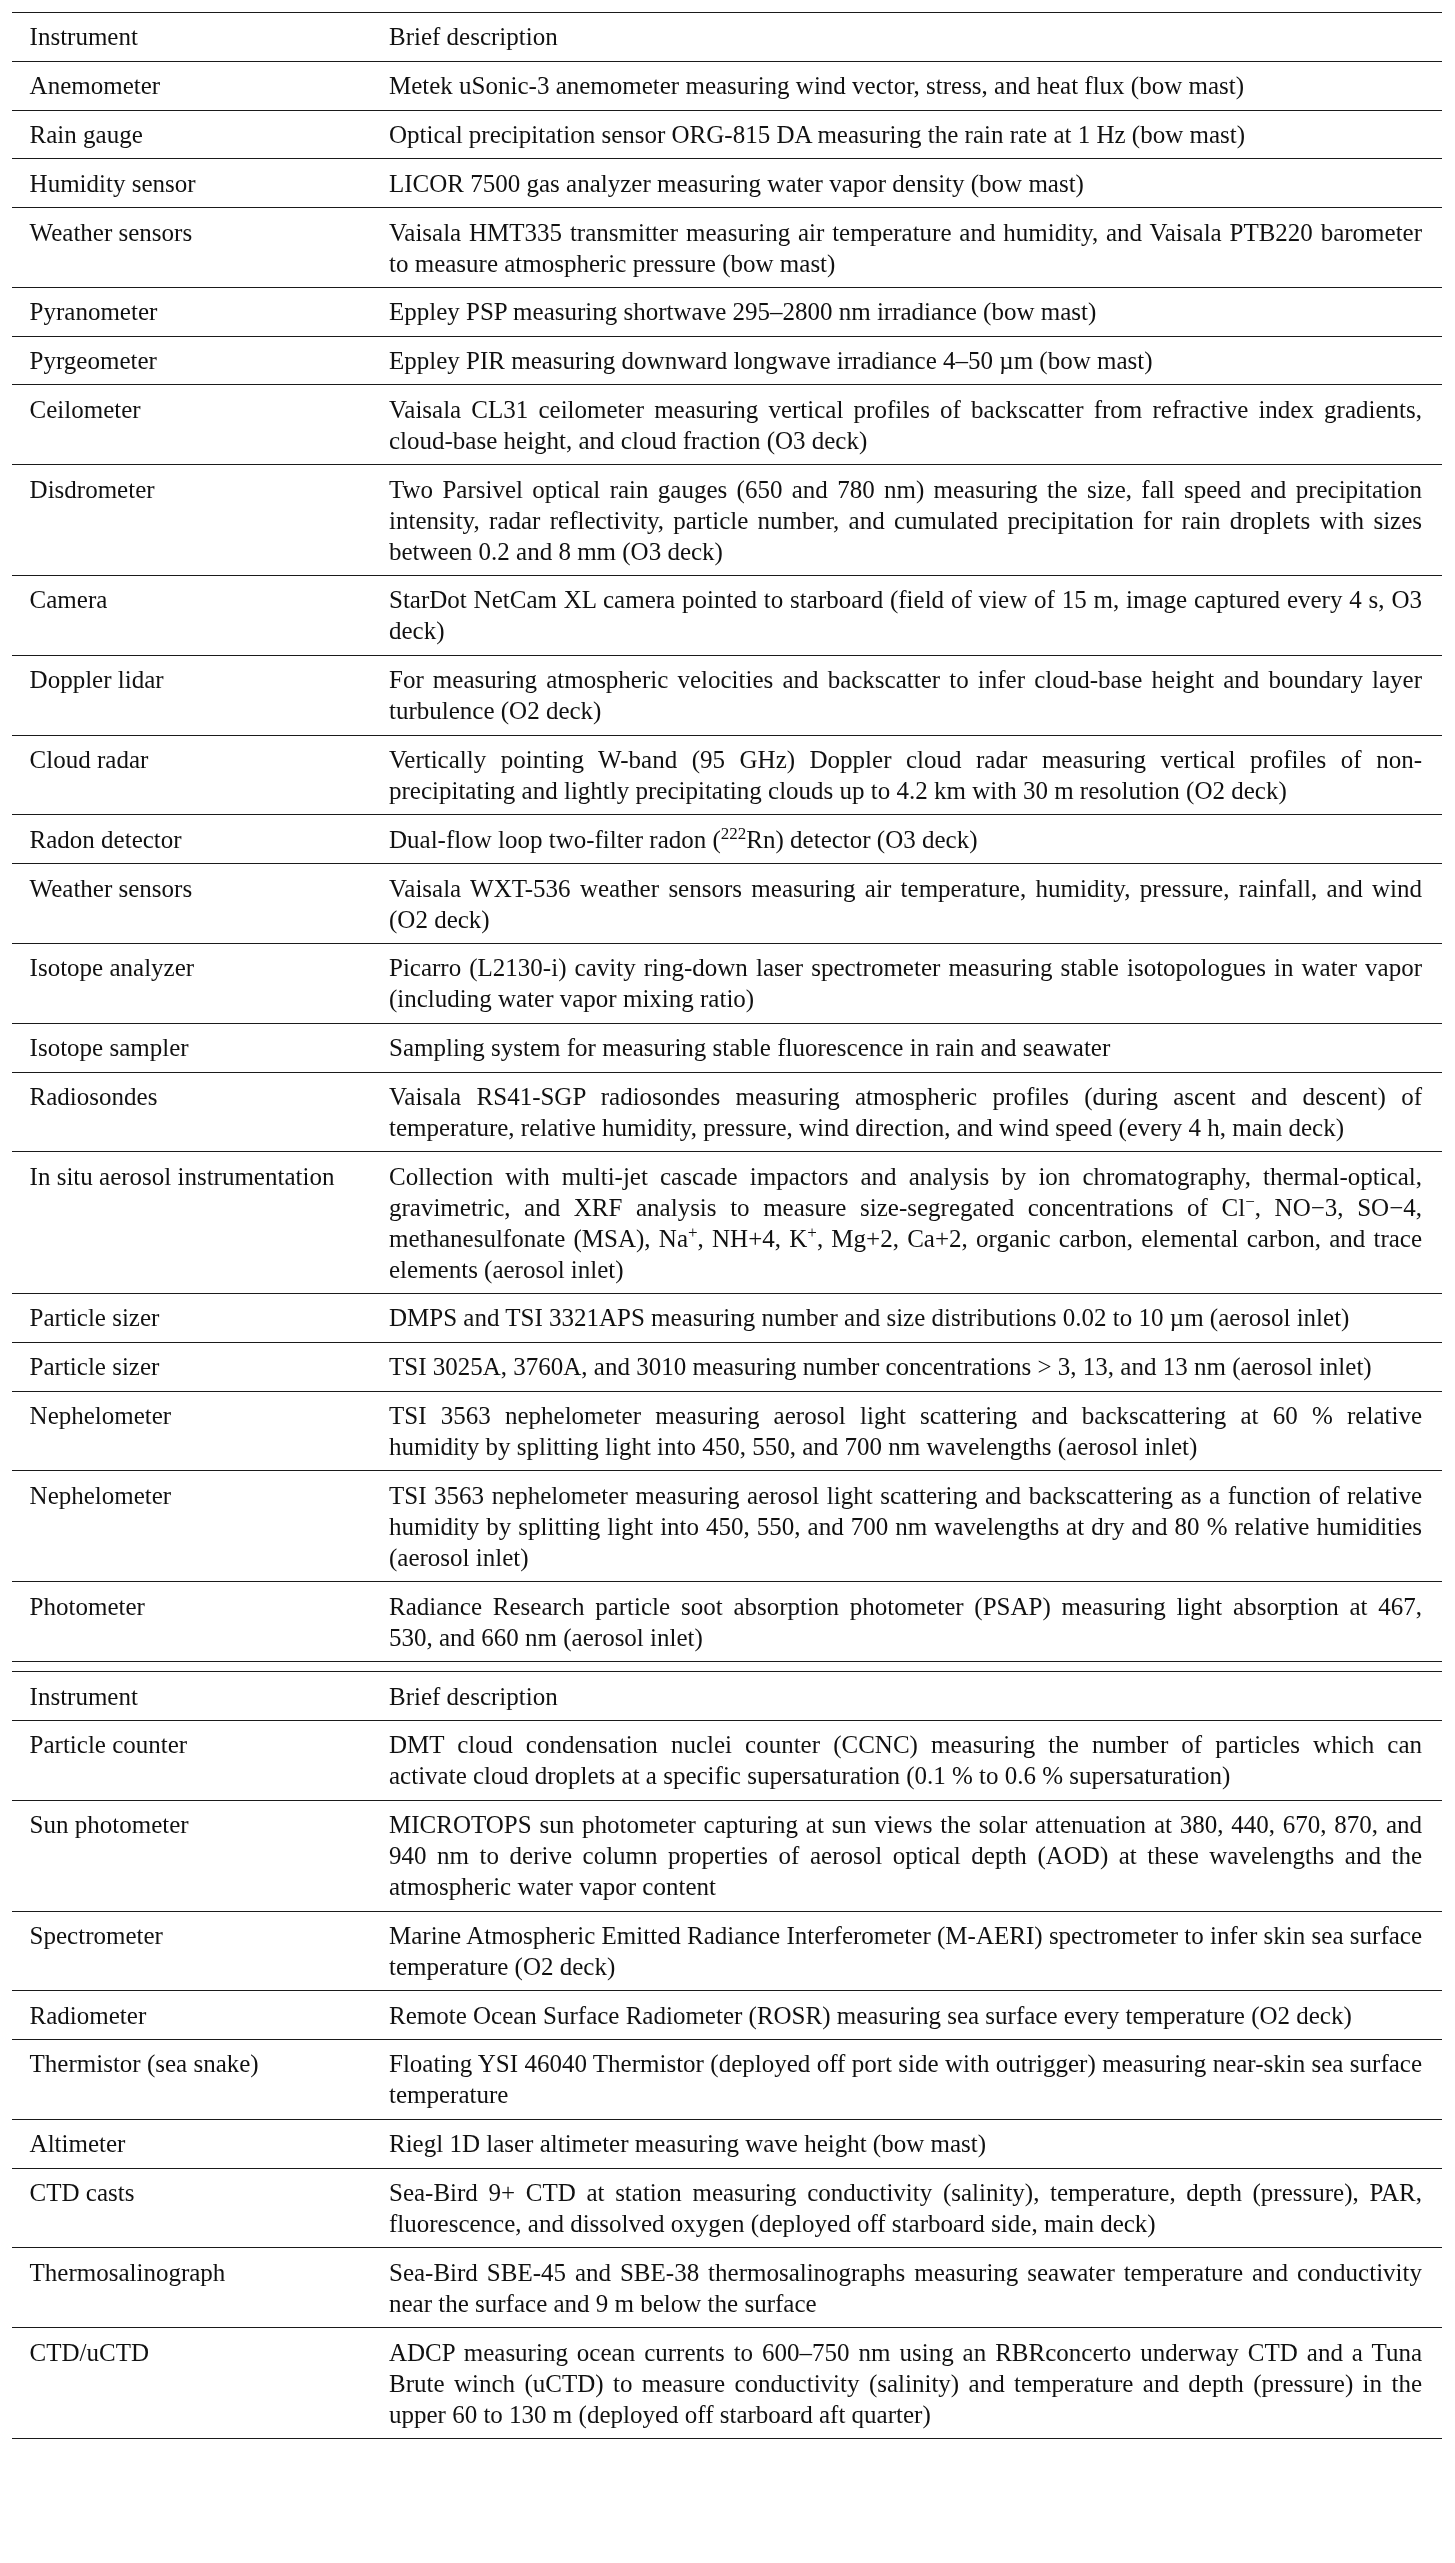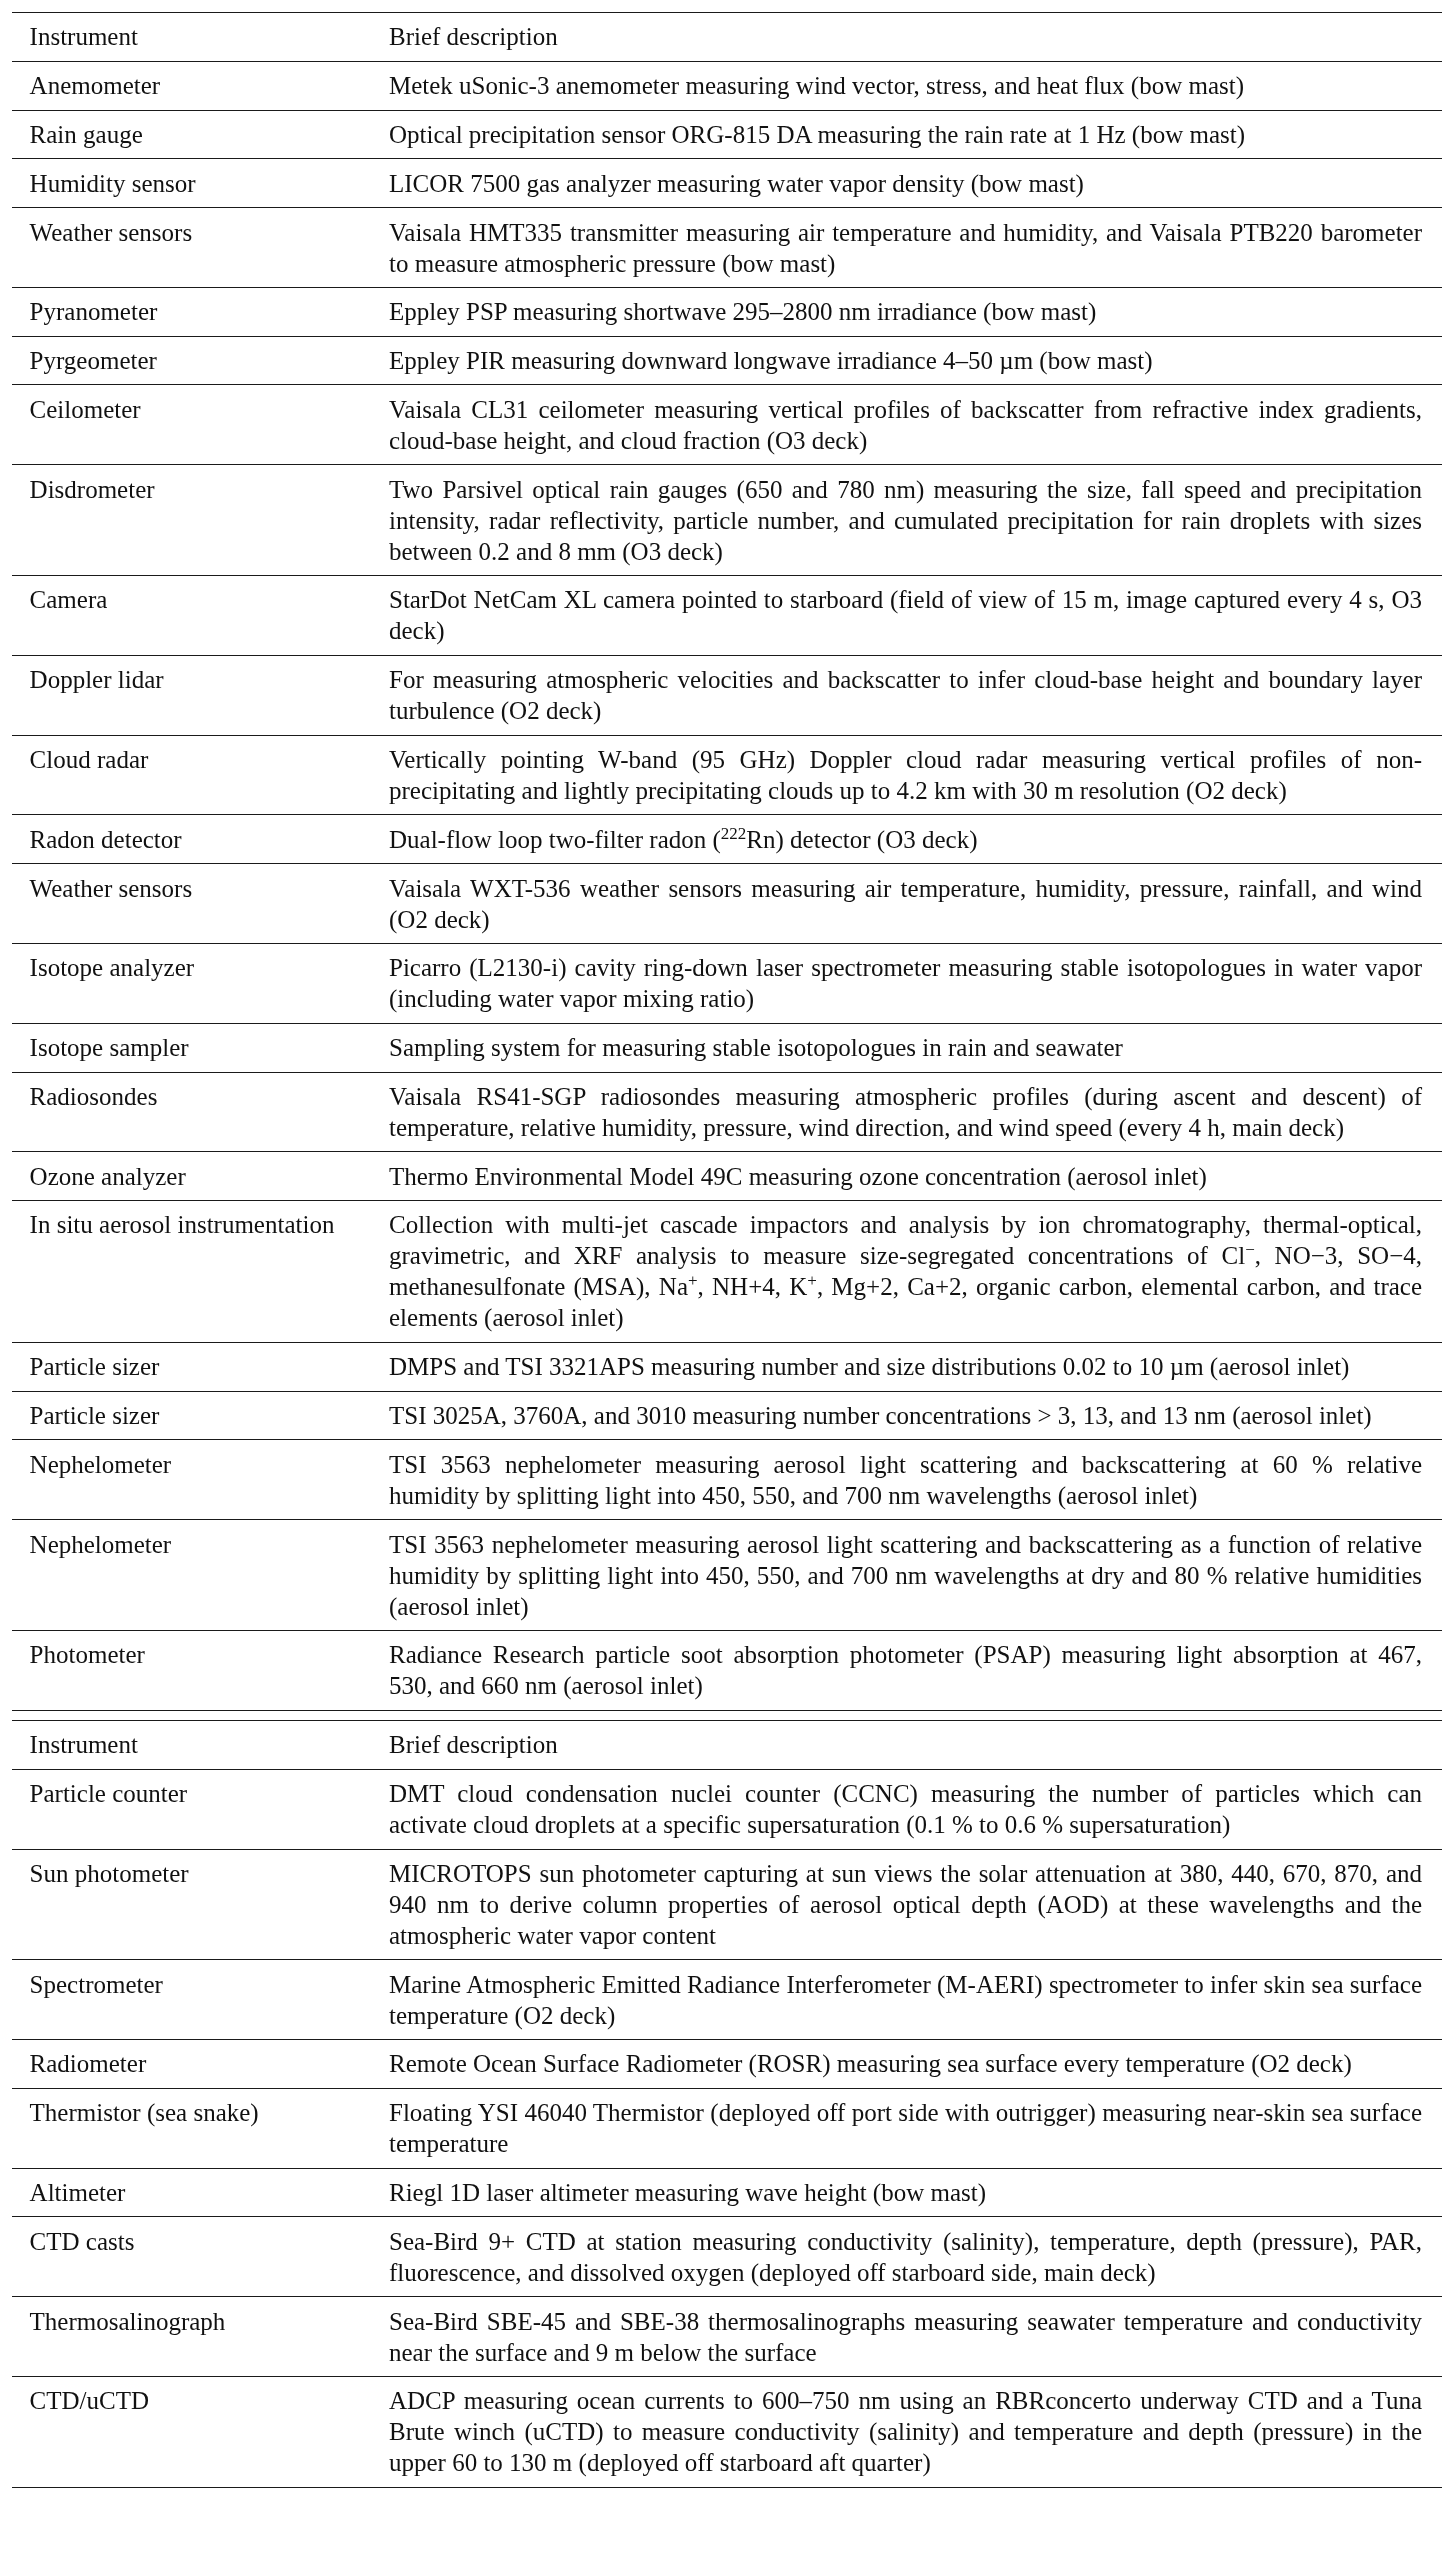--- a/index.html
+++ b/index.html
@@ -120,29 +120,25 @@
         <tr>
           <td>Weather sensors</td>
           <td class="desc"><span>Vaisala WXT-536 weather sensors measuring air temperature, humidity, pressure, rainfall, and wind (O2 deck)</span></td>
         </tr>
         <tr>
           <td>Isotope analyzer</td>
           <td class="desc"><span>Picarro (L2130-i) cavity ring-down laser spectrometer measuring stable isotopologues in water vapor (including water vapor mixing ratio)</span></td>
         </tr>
         <tr>
           <td>Isotope sampler</td>
-          <td class="desc"><span>Sampling system for measuring stable isotopologues in rain and seawater</span></td>
+          <td class="desc"><span>Sampling system for measuring stable fluorescence in rain and seawater</span></td>
         </tr>
         <tr>
           <td>Radiosondes</td>
           <td class="desc"><span>Vaisala RS41-SGP radiosondes measuring atmospheric profiles (during ascent and descent) of temperature, relative humidity, pressure, wind direction, and wind speed (every 4 h, main deck)</span></td>
-        </tr>
-        <tr>
-          <td>Ozone analyzer</td>
-          <td class="desc"><span>Thermo Environmental Model 49C measuring ozone concentration (aerosol inlet)</span></td>
         </tr>
         <tr>
           <td>In situ aerosol instrumentation</td>
           <td class="desc"><span>Collection with multi-jet cascade impactors and analysis by ion chromatography, thermal-optical, gravimetric, and XRF analysis to measure size-segregated concentrations of Cl</span><sup>−</sup><span>, NO</span><span class="stack"><span>−</span><span>3</span></span><span>, SO</span><span class="stack"><span>−</span><span>4</span></span><span>, methanesulfonate (MSA), Na</span><sup>+</sup><span>, NH</span><span class="stack"><span>+</span><span>4</span></span><span>, K</span><sup>+</sup><span>, Mg</span><span class="stack"><span>+</span><span>2</span></span><span>, Ca</span><span class="stack"><span>+</span><span>2</span></span><span>, organic carbon, elemental carbon, and trace elements (aerosol inlet)</span></td>
         </tr>
         <tr>
           <td>Particle sizer</td>
           <td class="desc"><span>DMPS and TSI 3321APS measuring number and size distributions 0.02 to 10 µm (aerosol inlet)</span></td>
         </tr>
         <tr>

